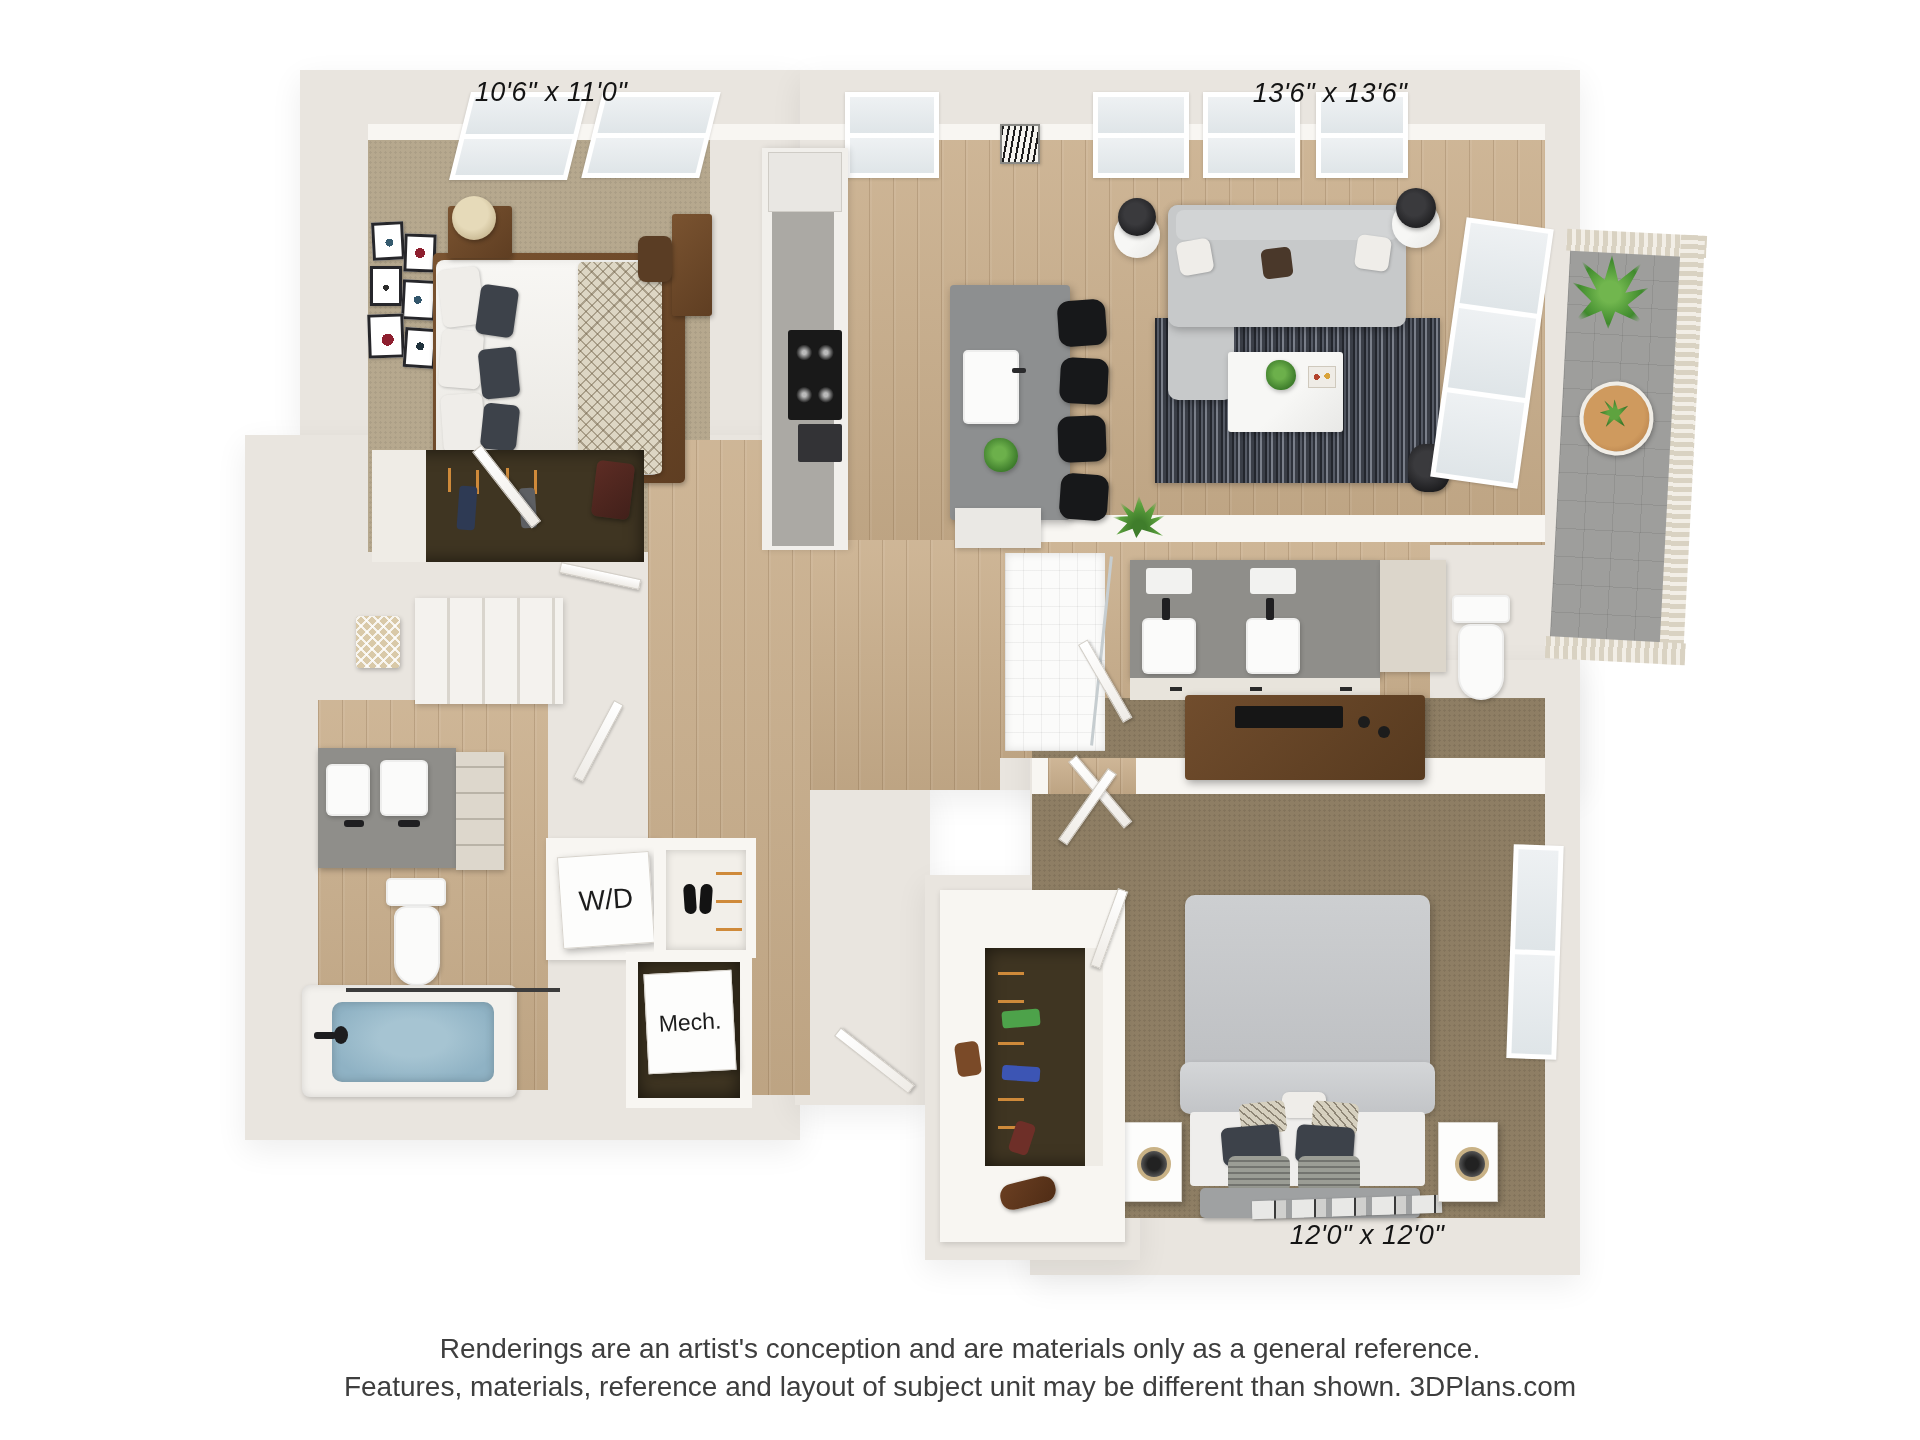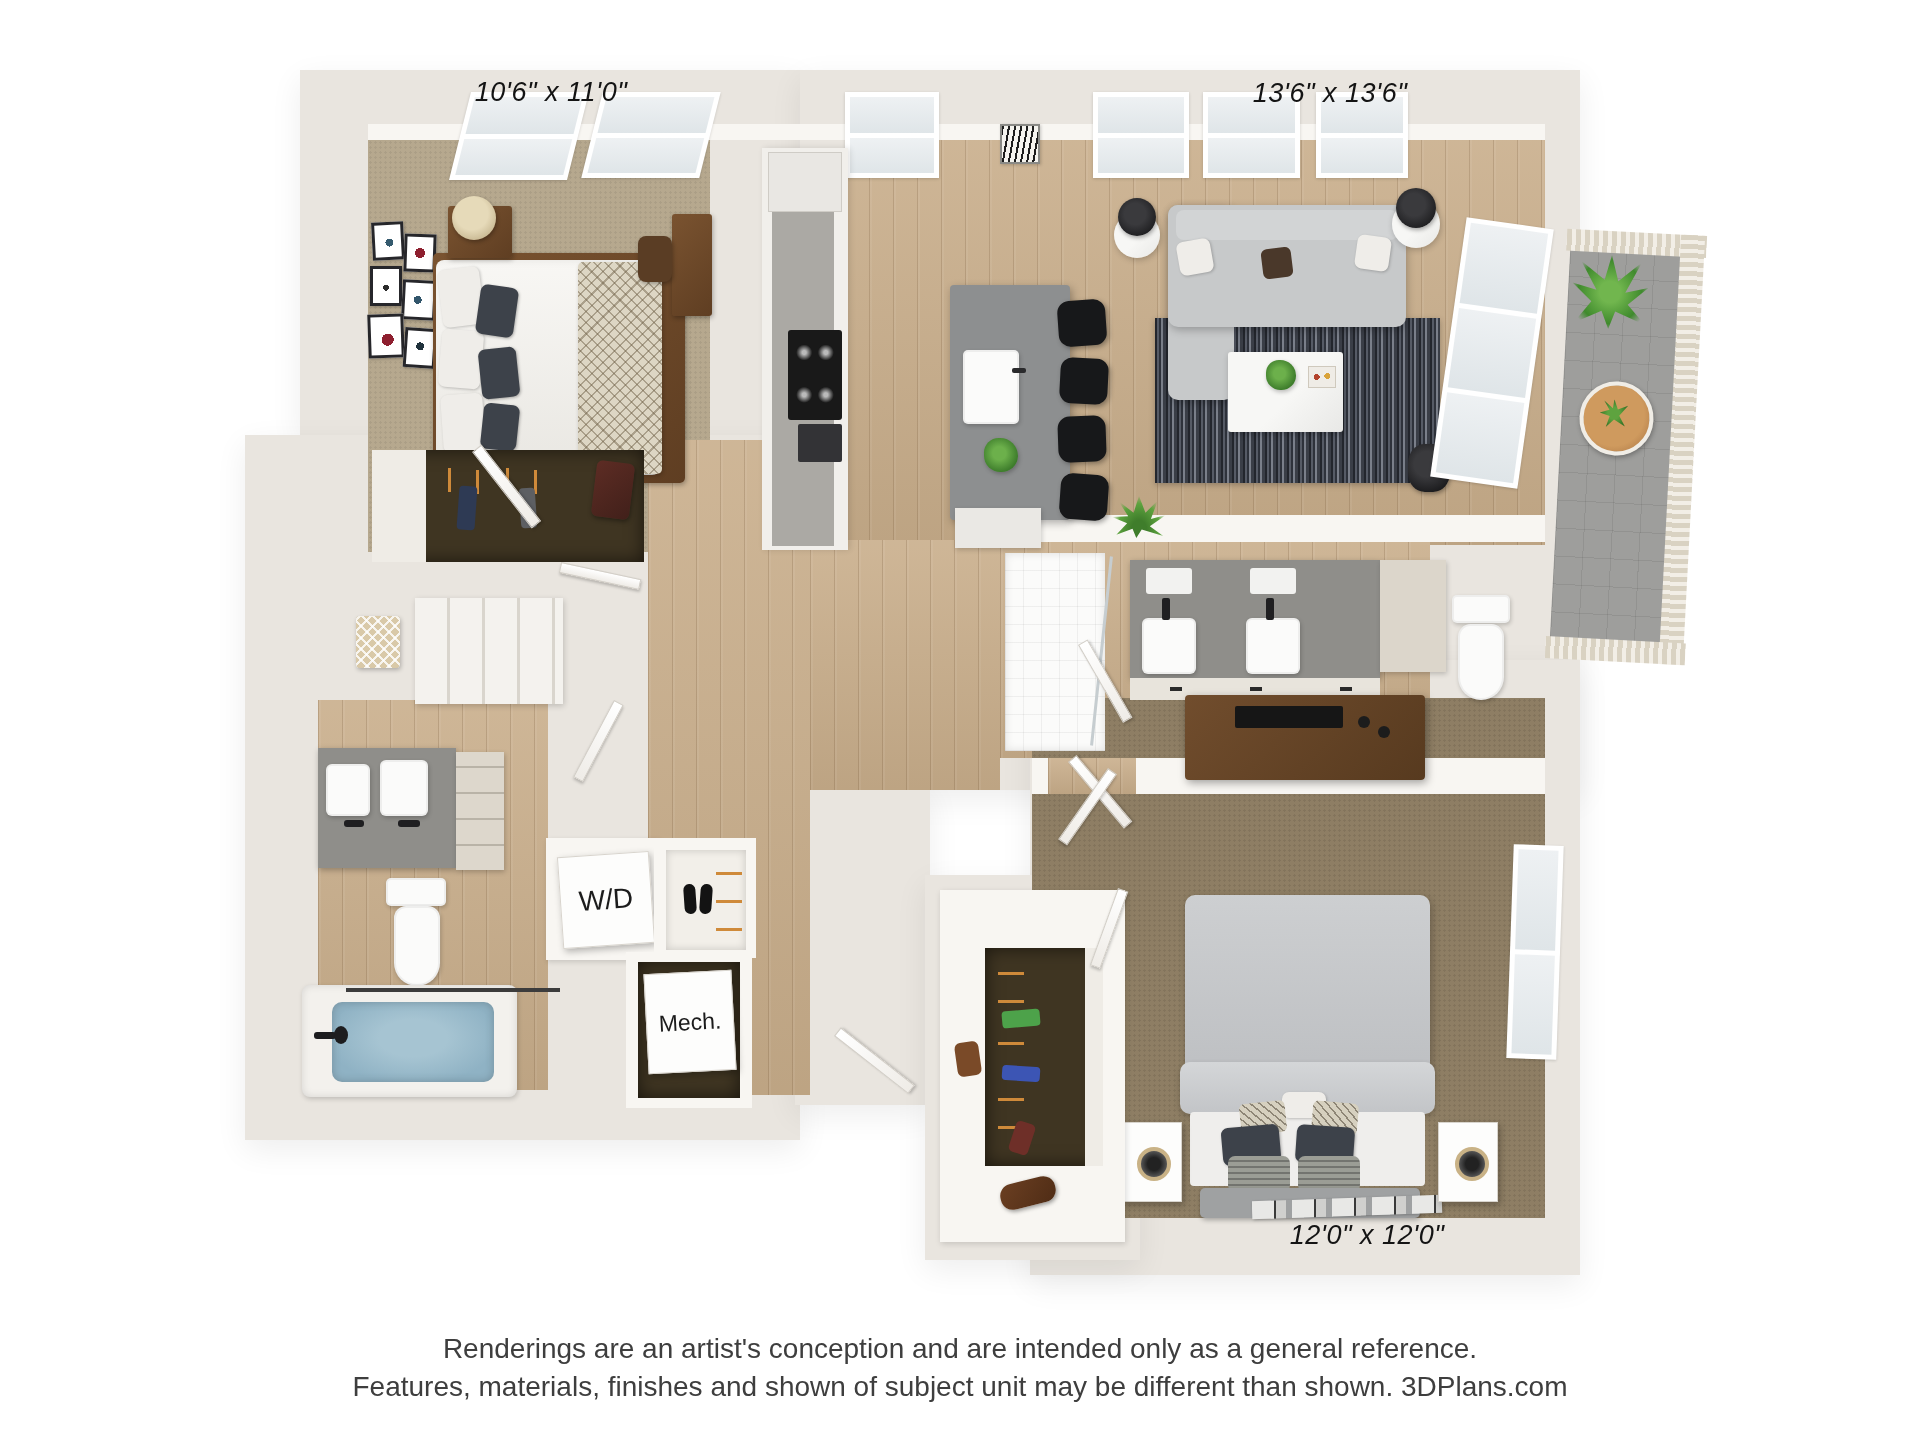--- a/index.html
+++ b/index.html
@@ -289,16 +289,16 @@
 
   <div class="abs door" style="left:472px;top:452px;width:10px;height:95px;transform:rotate(-38deg);transform-origin:top left;"></div>
   <div class="abs door" style="left:560px;top:562px;width:80px;height:9px;transform:rotate(12deg);transform-origin:left center;"></div>
   <div class="abs door" style="left:614px;top:700px;width:9px;height:85px;transform:rotate(28deg);transform-origin:top left;"></div>
   <div class="abs door" style="left:1078px;top:645px;width:9px;height:88px;transform:rotate(-30deg);transform-origin:top left;"></div>
   <div class="abs door" style="left:1068px;top:762px;width:9px;height:85px;transform:rotate(-40deg);transform-origin:top left;"></div>
   <div class="abs door" style="left:1108px;top:768px;width:9px;height:85px;transform:rotate(35deg);transform-origin:top left;"></div>
   <div class="abs door" style="left:834px;top:1036px;width:9px;height:92px;transform:rotate(-52deg);transform-origin:top left;"></div>
   <div class="abs door" style="left:1118px;top:888px;width:9px;height:80px;transform:rotate(20deg);transform-origin:top left;"></div>
 
-  <div class="abs disc" style="left:0;top:1330px;">Renderings are an artist's conception and are intended only as a general reference.</div>
-  <div class="abs disc" style="left:0;top:1368px;">Features, materials, finishes and shown of subject unit may be different than shown. 3DPlans.com</div>
+  <div class="abs disc" style="left:0;top:1330px;">Renderings are an artist's conception and are materials only as a general reference.</div>
+  <div class="abs disc" style="left:0;top:1368px;">Features, materials, reference and layout of subject unit may be different than shown. 3DPlans.com</div>
 
 </div>
 
 </body></html>

